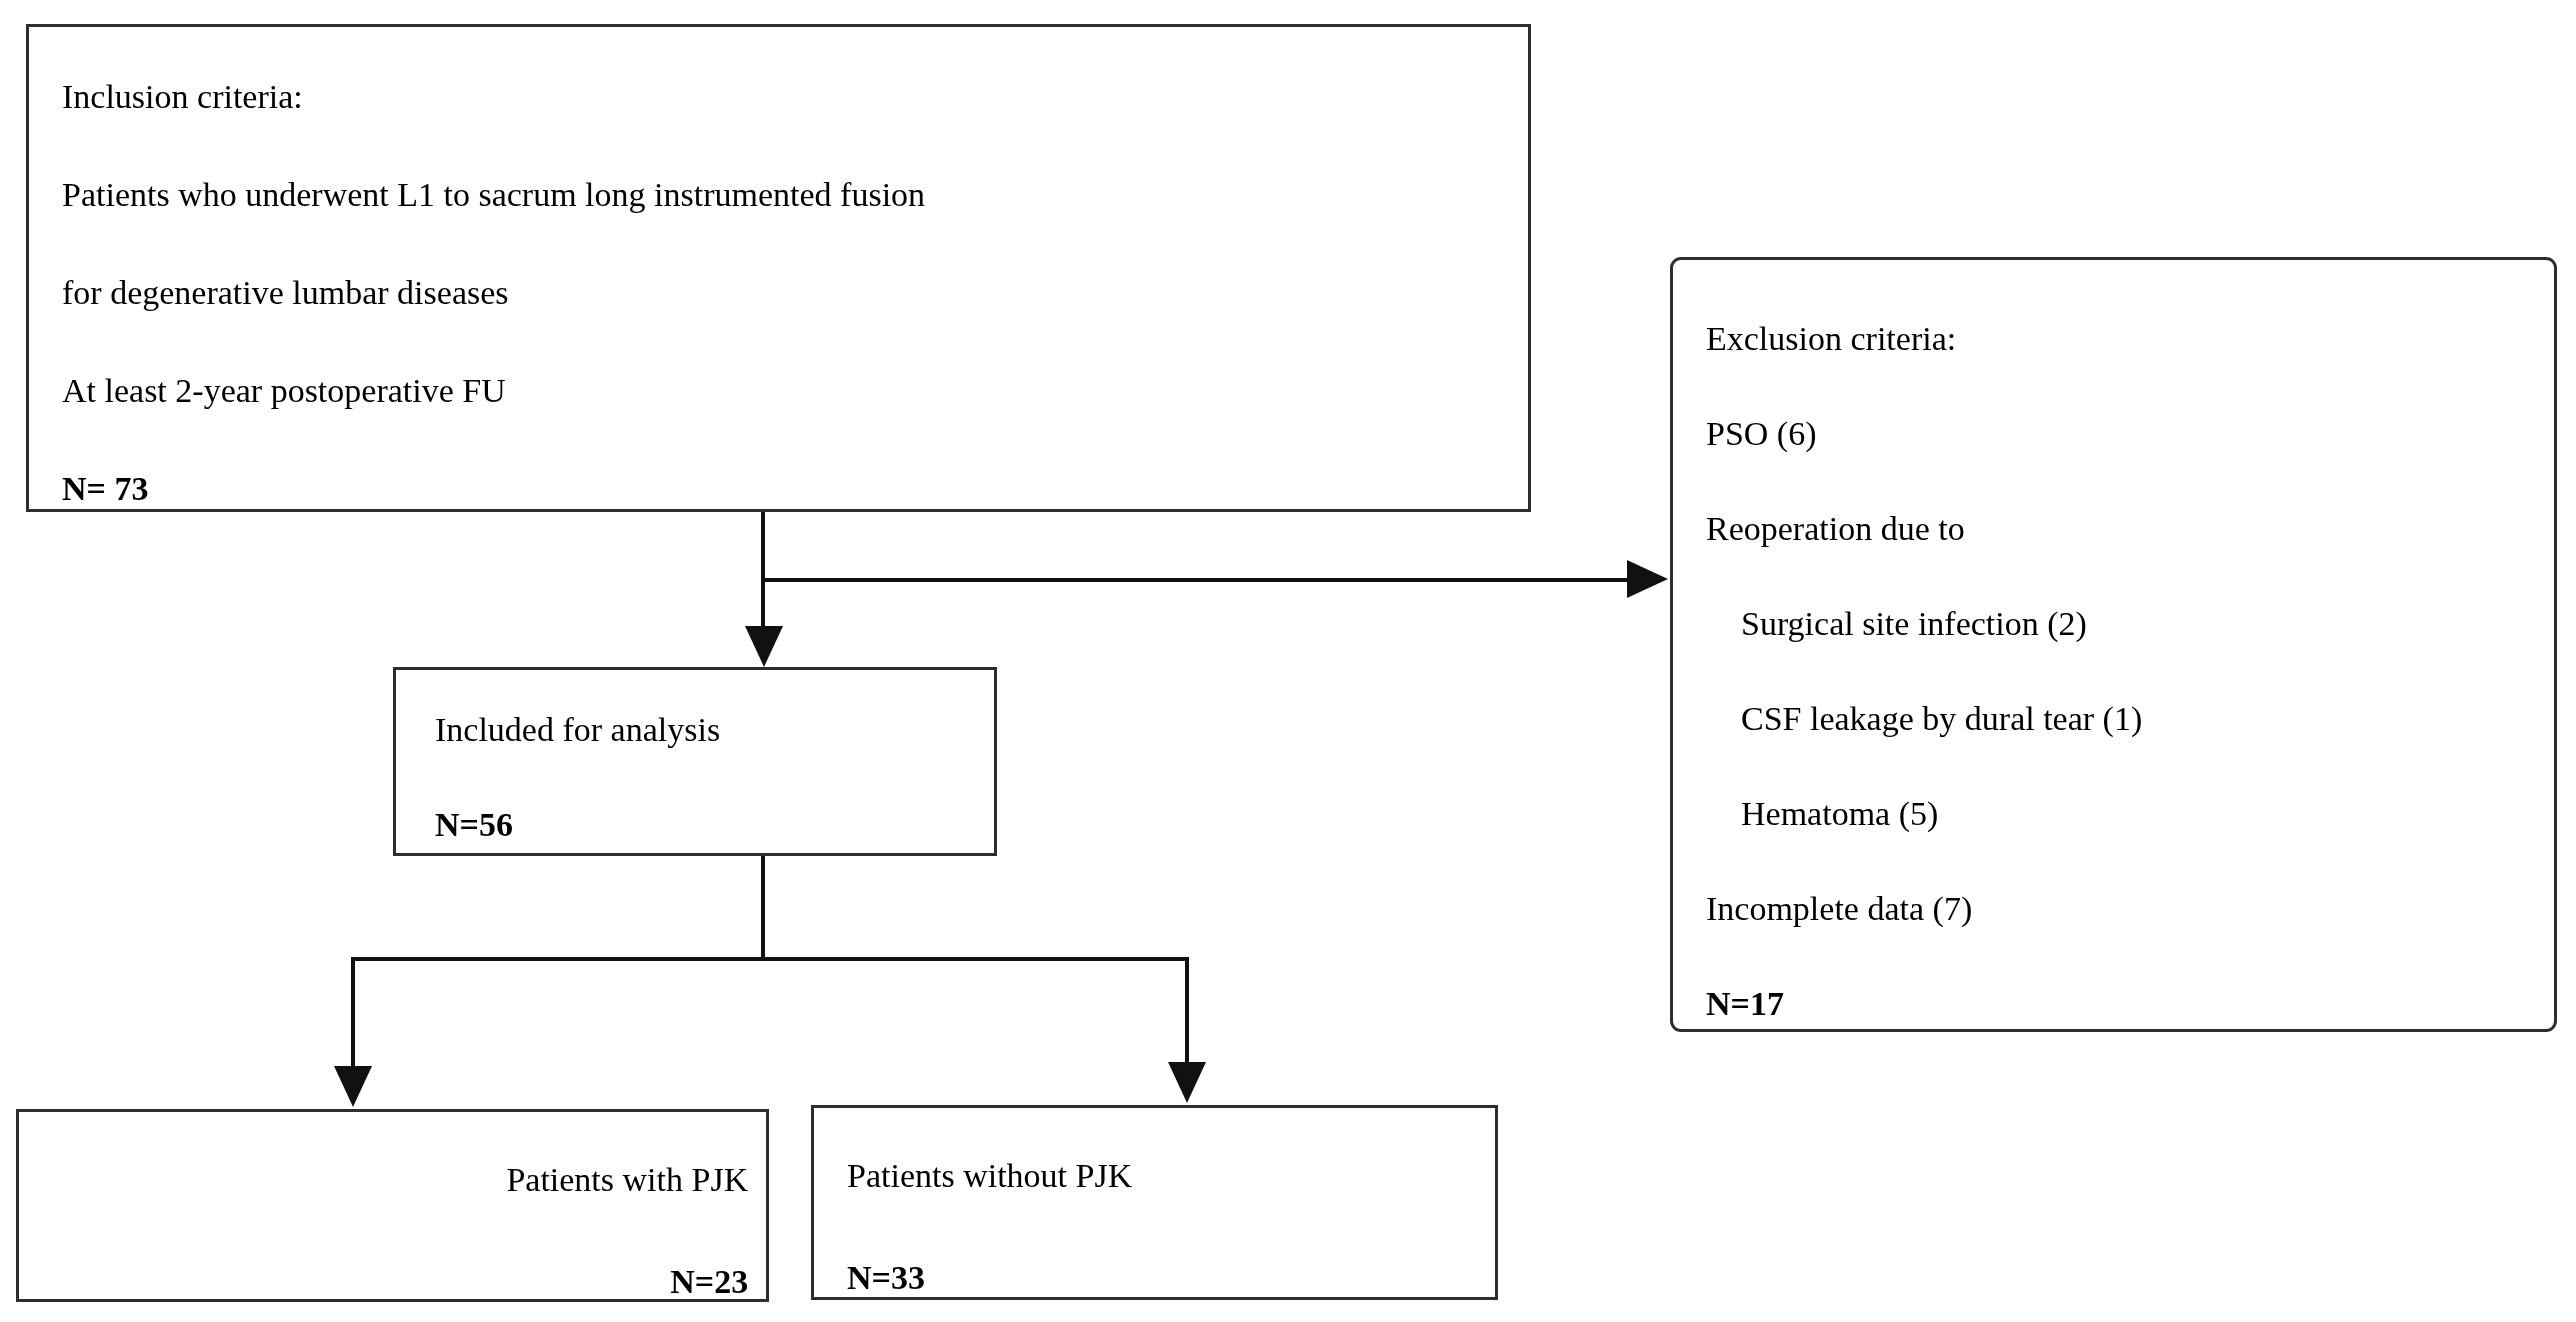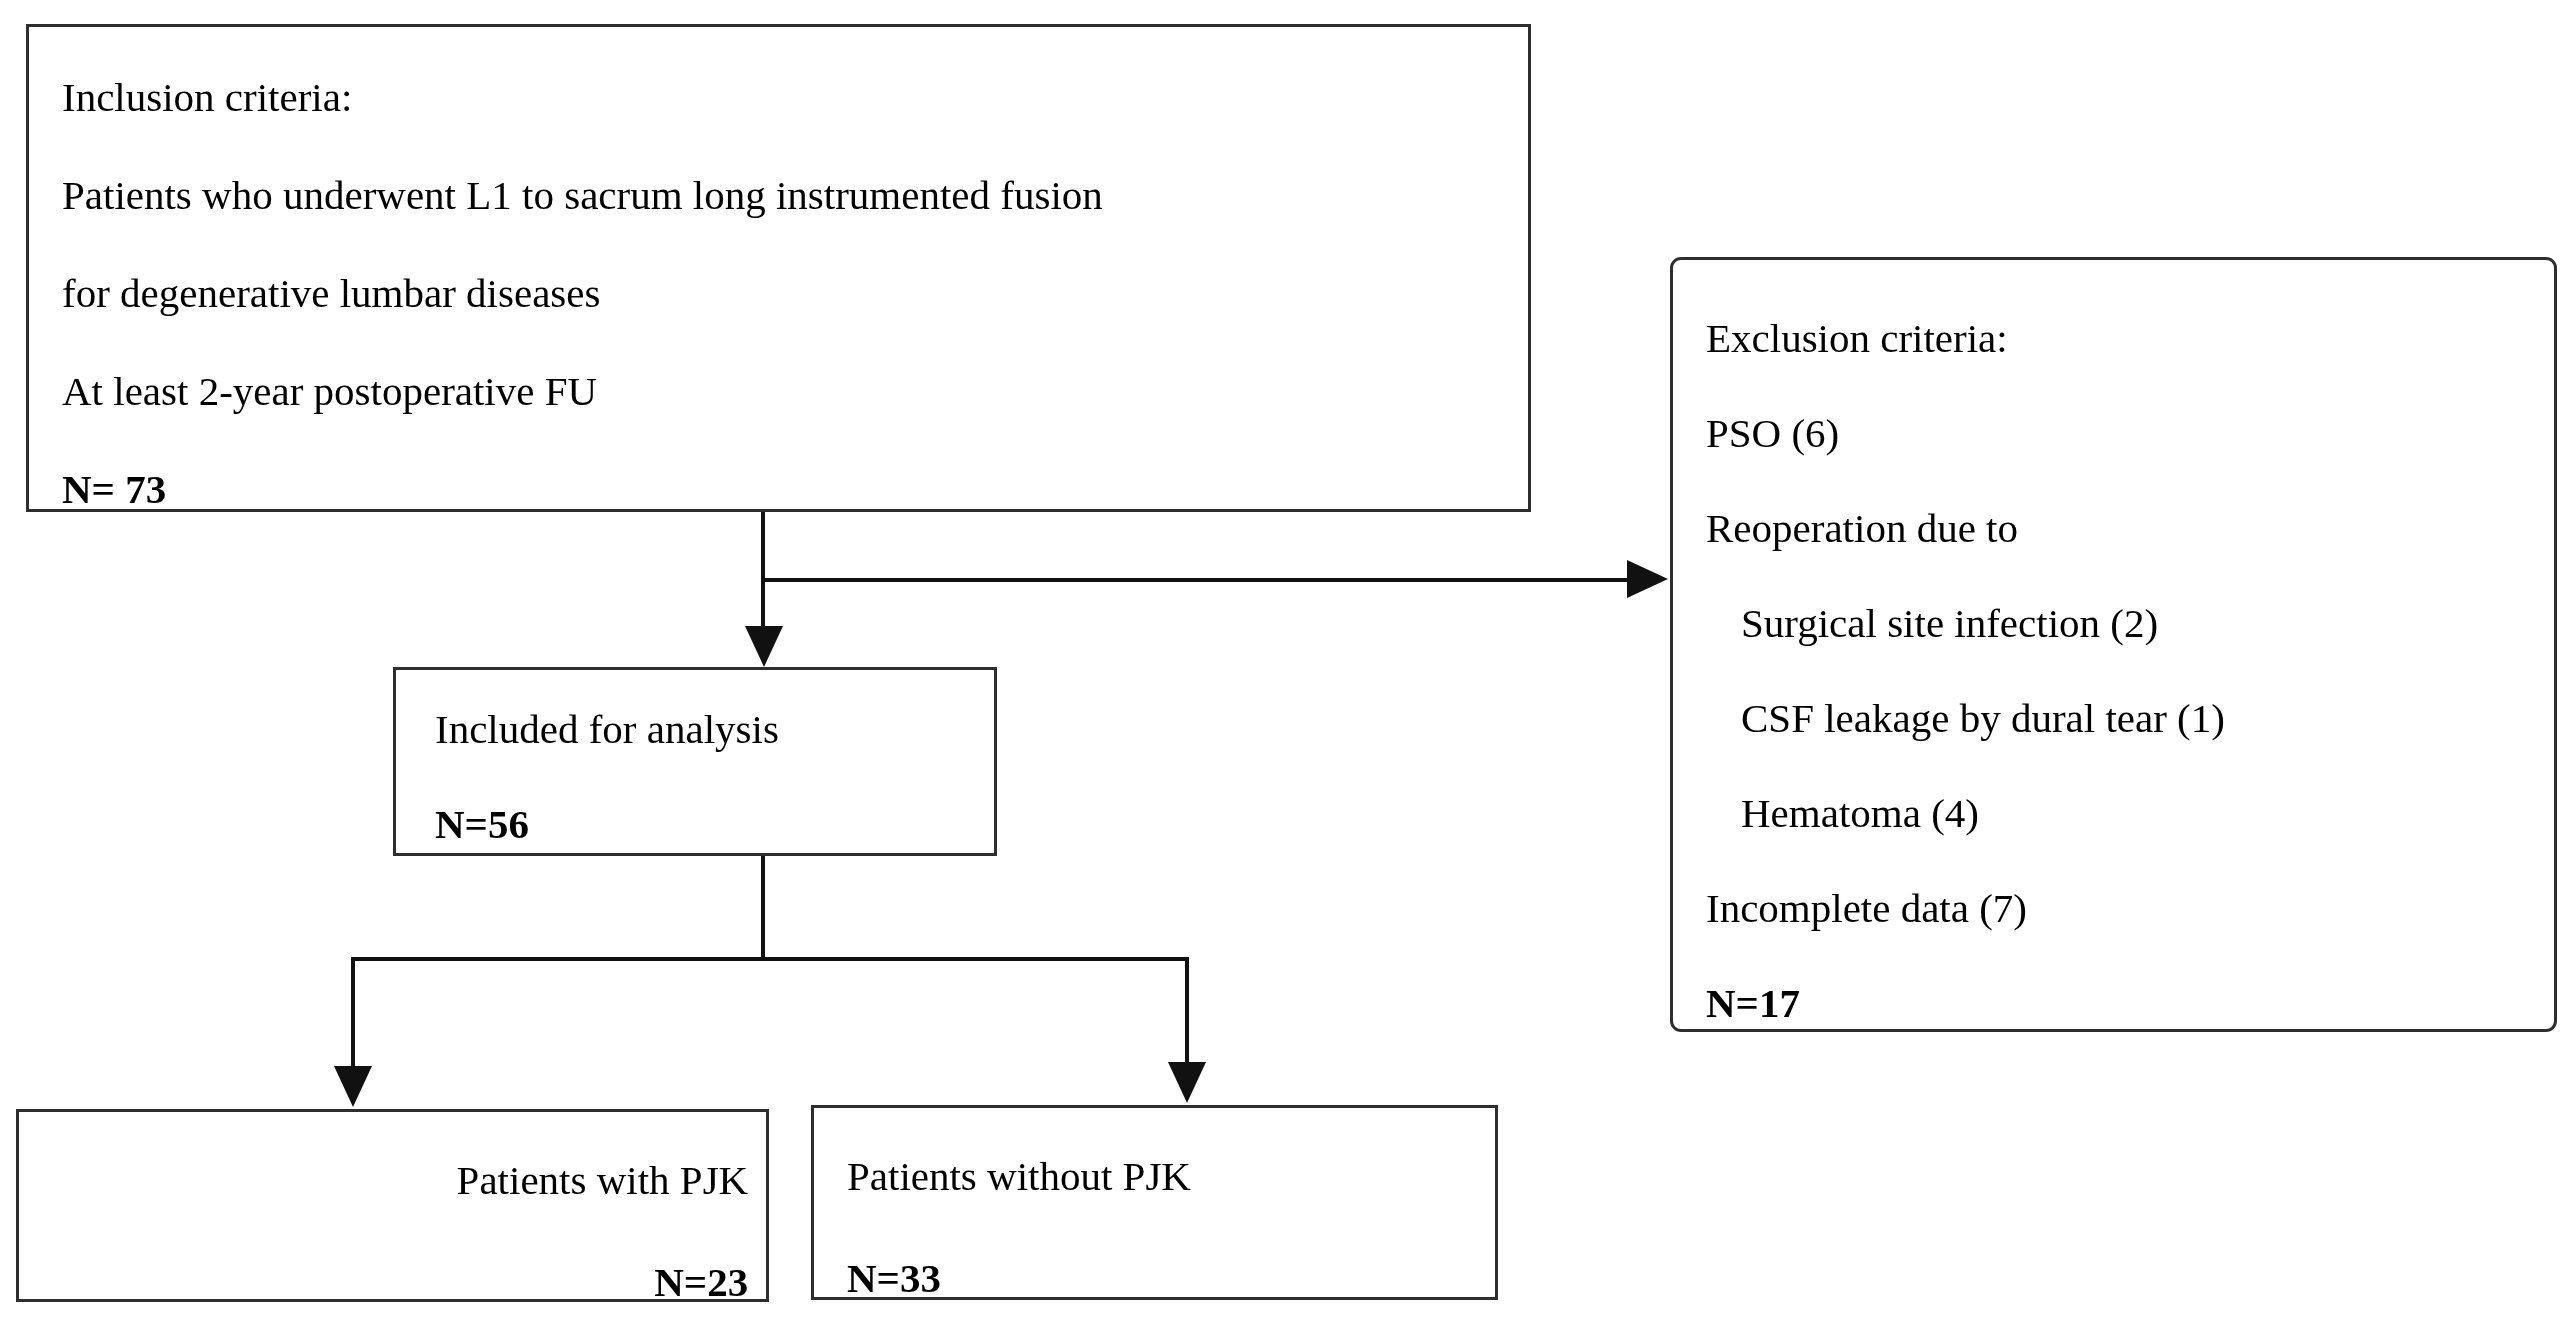--- a/index.html
+++ b/index.html
@@ -14,21 +14,21 @@
     background: #ffffff;
     font-family: "Liberation Serif", "DejaVu Serif", serif;
     color: #000000;
     overflow: hidden;
   }
   .box {
     position: absolute;
     border: 3.5px solid #2e2e2e;
     background: #ffffff;
     box-sizing: border-box;
-    font-size: 41px;
+    font-size: 34px;
     line-height: 95px;
     white-space: nowrap;
   }
   .box .line { display: block; }
   .bold { font-weight: bold; }
   .indent { padding-left: 35px; }
 
   
   .conn {
     position: absolute;
@@ -69,21 +69,21 @@
     <span class="line">At least 2-year postoperative FU</span>
     <span class="line bold">N= 73</span>
   </div>
 
   <div class="box" id="exclusion-box">
     <span class="line">Exclusion criteria:</span>
     <span class="line">PSO (6)</span>
     <span class="line">Reoperation due to</span>
     <span class="line indent">Surgical site infection (2)</span>
     <span class="line indent">CSF leakage by dural tear (1)</span>
-    <span class="line indent">Hematoma (4)</span>
+    <span class="line indent">Hematoma (5)</span>
     <span class="line">Incomplete data (7)</span>
     <span class="line bold">N=17</span>
   </div>
 
   <div class="box" id="analysis-box">
     <span class="line">Included for analysis</span>
     <span class="line bold">N=56</span>
   </div>
 
   <div class="box" id="pjk-box">

